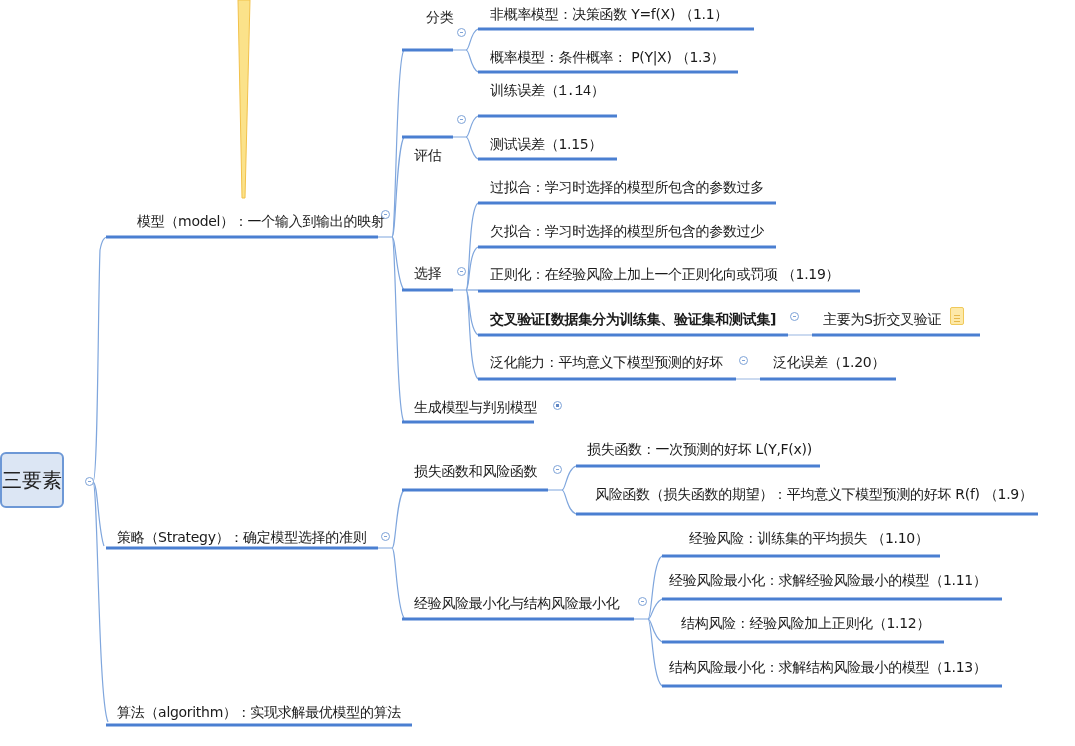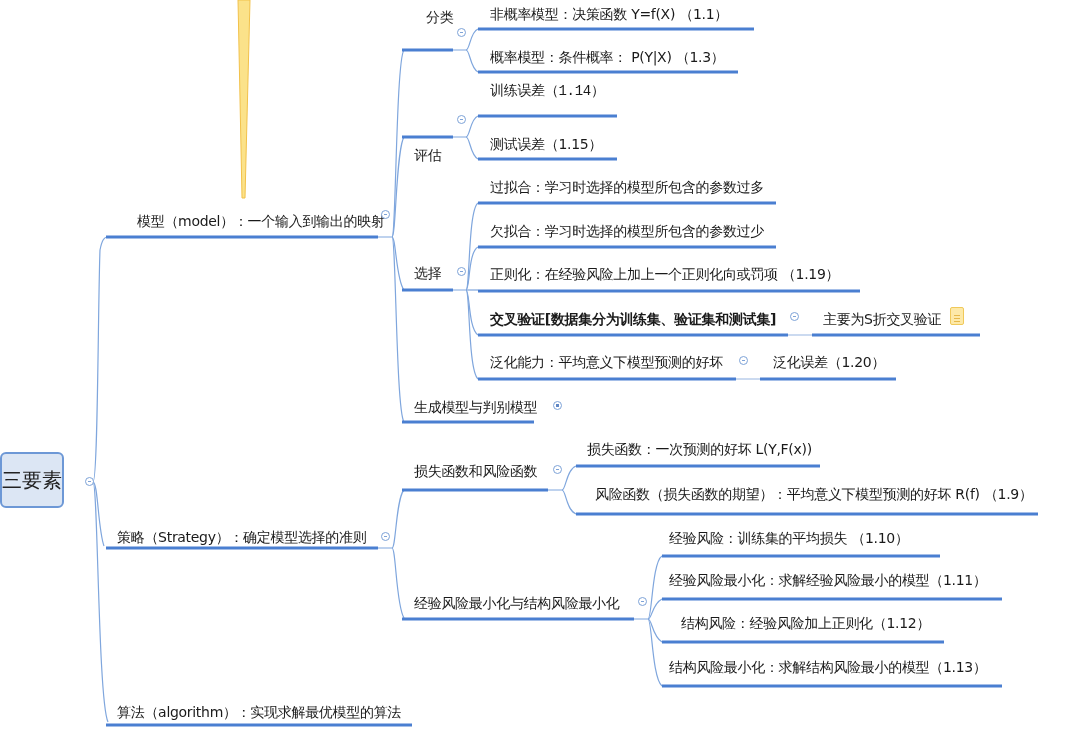--- a/index.html
+++ b/index.html
@@ -188,21 +188,21 @@
   </div>
   <div class="toggle" style="left:638px;top:597px;"></div>
 
   <div class="node" style="left:587px;top:440px;">
     <span class="lbl">损失函数：一次预测的好坏 L(Y,F(x))</span>
   </div>
   <div class="node" style="left:587px;top:485px;margin-left:8px;">
     <span class="lbl">风险函数（损失函数的期望）：平均意义下模型预测的好坏 R(f)  （1.9）</span>
   </div>
 
-  <div class="node" style="left:669px;top:529px;">
+  <div class="node" style="left:689px;top:529px;">
     <span class="lbl">经验风险：训练集的平均损失  （1.10）</span>
   </div>
   <div class="node" style="left:669px;top:571px;">
     <span class="lbl">经验风险最小化：求解经验风险最小的模型（1.11）</span>
   </div>
   <div class="node" style="left:669px;top:614px;margin-left:12px;">
     <span class="lbl">结构风险：经验风险加上正则化（1.12）</span>
   </div>
   <div class="node" style="left:669px;top:658px;">
     <span class="lbl">结构风险最小化：求解结构风险最小的模型（1.13）</span>

